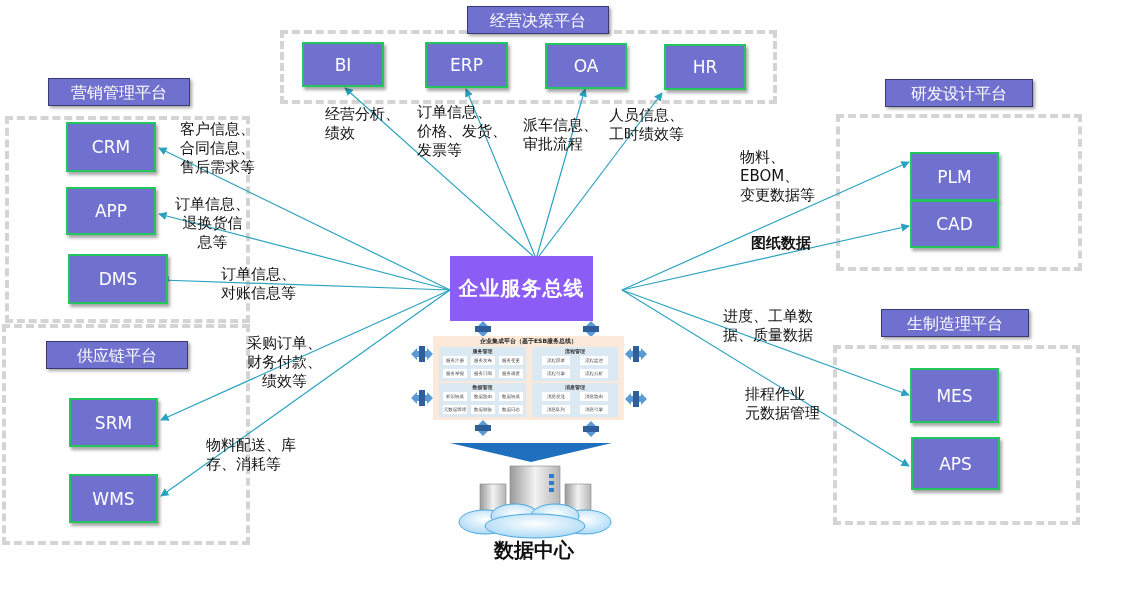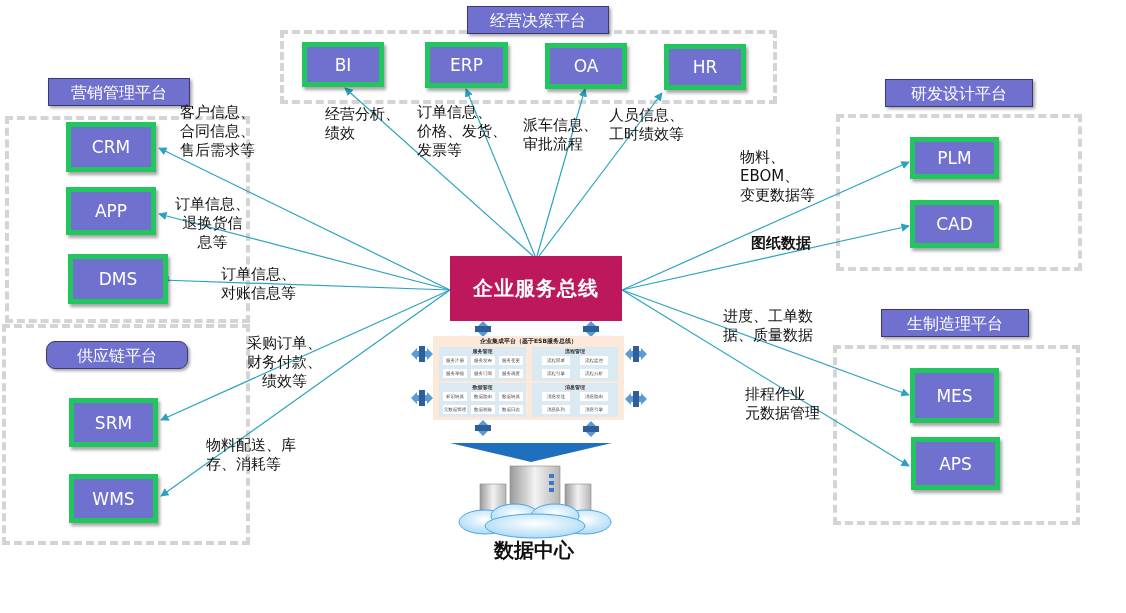--- a/index.html
+++ b/index.html
@@ -1,44 +1,44 @@
 <!DOCTYPE html>
 <html><head>
 <meta charset="utf-8">
 <style>
   html,body{margin:0;padding:0;background:#fff;}
   body{width:1126px;height:613px;position:relative;overflow:hidden;font-family:"DejaVu Sans","Liberation Sans",sans-serif;color:#111;}
   .abs{position:absolute;}
   .group{position:absolute;border:4px dashed #d4d4d4;box-sizing:border-box;}
   .title{position:absolute;background:#7070cf;border:1px solid #3a3a70;box-shadow:2px 2px 3px rgba(0,0,0,.35);color:#fff;font-size:16px;text-align:center;line-height:28px;height:28px;box-sizing:border-box;}
-  .sys{position:absolute;background:#7070cf;border:5px solid #22c55e;box-shadow:2px 3px 3px rgba(0,0,0,.35);color:#fff;font-size:17px;display:flex;align-items:center;justify-content:center;box-sizing:border-box;}
+  .sys{position:absolute;background:#7070cf;border:2px solid #22c55e;box-shadow:2px 3px 3px rgba(0,0,0,.35);color:#fff;font-size:17px;display:flex;align-items:center;justify-content:center;box-sizing:border-box;}
   .lbl{position:absolute;font-size:15px;line-height:19px;white-space:pre;color:#111;}
   .lbl.c{text-align:center;}
   #conn{position:absolute;left:0;top:0;}
-  .esb{position:absolute;left:450px;top:256px;width:172px;height:65px;background:#be185d;color:#fff;font-weight:bold;font-size:20px;display:flex;align-items:center;justify-content:center;letter-spacing:1px;}
+  .esb{position:absolute;left:450px;top:256px;width:143px;height:65px;background:#8b5cf6;color:#fff;font-weight:bold;font-size:20px;display:flex;align-items:center;justify-content:center;letter-spacing:1px;}
   .plat{position:absolute;left:433px;top:336px;width:191px;height:84px;background:#fde9da;}
   .plat-title{position:absolute;left:0;top:1px;width:100%;text-align:center;font-size:6px;font-weight:bold;color:#222;}
   .panel{position:absolute;background:#dbe9f2;}
   .panel-title{position:absolute;left:0;top:1px;width:100%;text-align:center;font-size:5px;font-weight:bold;color:#333;}
   .cell{position:absolute;background:#fff;font-size:4.5px;color:#444;text-align:center;line-height:9px;height:9px;overflow:hidden;}
   .adapter{position:absolute;width:22px;height:16px;}
   .dc-label{position:absolute;left:494px;top:537px;font-size:20px;font-weight:bold;color:#111;}
 </style>
 </head>
 <body>
 
 <div class="group" style="left:280px;top:30px;width:497px;height:74px;"></div>
 <div class="group" style="left:5px;top:116px;width:245px;height:207px;"></div>
 <div class="group" style="left:2px;top:324px;width:248px;height:221px;"></div>
 <div class="group" style="left:836px;top:114px;width:246px;height:157px;"></div>
 <div class="group" style="left:833px;top:345px;width:247px;height:180px;"></div>
 
 <div class="title" style="left:467px;top:6px;width:142px;">经营决策平台</div>
 <div class="title" style="left:48px;top:78px;width:142px;">营销管理平台</div>
-<div class="title" style="left:46px;top:341px;width:142px;border-radius:9px;">供应链平台</div>
+<div class="title" style="left:46px;top:341px;width:142px;">供应链平台</div>
 <div class="title" style="left:885px;top:79px;width:148px;">研发设计平台</div>
 <div class="title" style="left:881px;top:309px;width:148px;">生制造理平台</div>
 
 <svg id="conn" width="1126" height="613">
   <defs>
     <marker id="ah" viewBox="0 0 10 10" refX="9" refY="5" markerWidth="7" markerHeight="7" orient="auto-start-reverse">
       <path d="M0,0 L10,5 L0,10 z" fill="#2aa3c0"></path>
     </marker>
   </defs>
   <g stroke="#2aa3c0" stroke-width="1.2" fill="none">
@@ -72,39 +72,39 @@
 发票等</div>
 <div class="lbl" style="left:523px;top:116px;">派车信息、
 审批流程</div>
 <div class="lbl" style="left:609px;top:106px;">人员信息、
 工时绩效等</div>
 
 <div class="sys" style="left:66px;top:122px;width:90px;height:50px;">CRM</div>
 <div class="sys" style="left:66px;top:187px;width:90px;height:48px;">APP</div>
 <div class="sys" style="left:68px;top:254px;width:100px;height:50px;">DMS</div>
 
-<div class="lbl" style="left:180px;top:104px;font-family:Liberation Mono, monospace;">客户信息、
+<div class="lbl" style="left:180px;top:120px;">客户信息、
 合同信息、
 售后需求等</div>
 <div class="lbl c" style="left:175px;top:195px;">订单信息、
 退换货信
 息等</div>
 <div class="lbl" style="left:221px;top:265px;">订单信息、
 对账信息等</div>
 
 <div class="sys" style="left:69px;top:398px;width:89px;height:49px;">SRM</div>
 <div class="sys" style="left:69px;top:474px;width:89px;height:49px;">WMS</div>
 
 <div class="lbl c" style="left:247px;top:334px;">采购订单、
 财务付款、
 绩效等</div>
 <div class="lbl" style="left:206px;top:436px;">物料配送、库
 存、消耗等</div>
 
-<div class="sys" style="left:910px;top:137px;width:89px;height:42px;">PLM</div>
+<div class="sys" style="left:910px;top:152px;width:89px;height:49px;">PLM</div>
 <div class="sys" style="left:910px;top:200px;width:89px;height:48px;">CAD</div>
 
 <div class="lbl" style="left:740px;top:148px;">物料、
 EBOM、
 变更数据等</div>
 <div class="lbl" style="left:751px;top:234px;font-weight:bold;">图纸数据</div>
 
 <div class="sys" style="left:910px;top:368px;width:89px;height:55px;">MES</div>
 <div class="sys" style="left:911px;top:437px;width:89px;height:53px;">APS</div>
 

